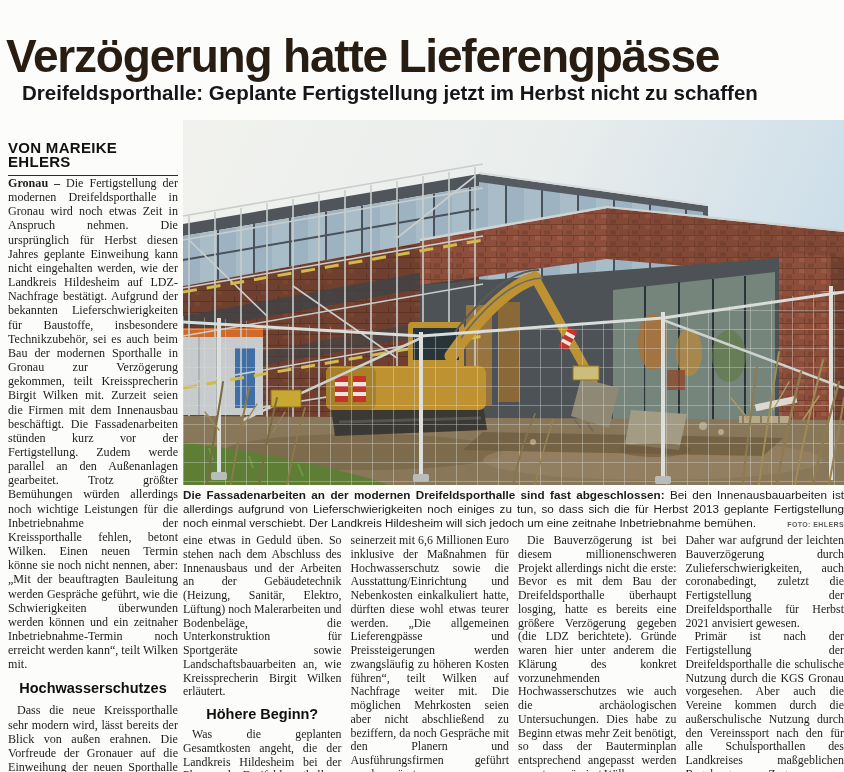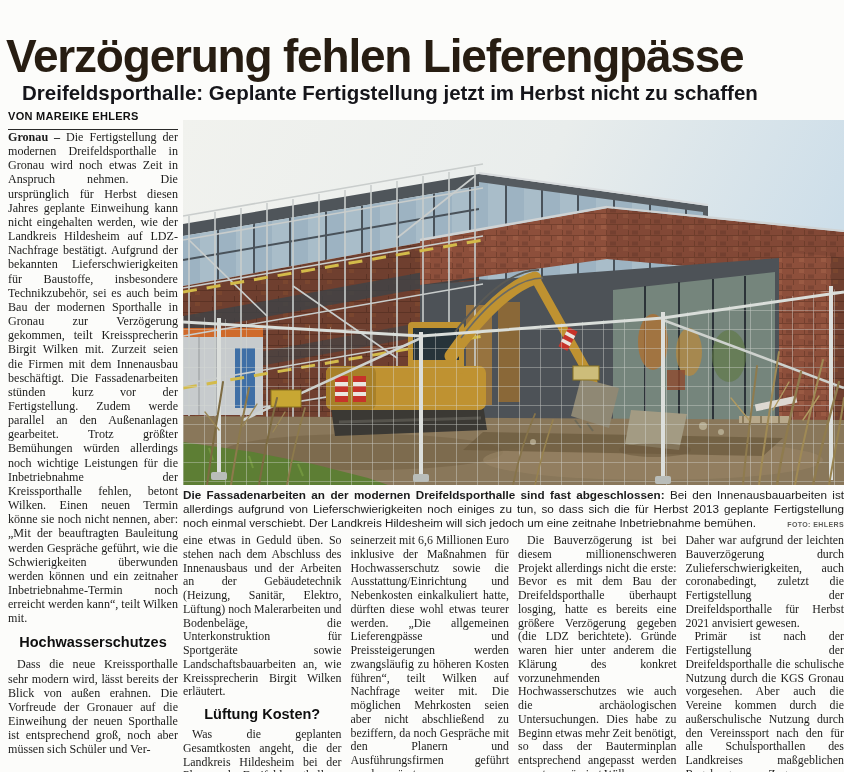--- a/index.html
+++ b/index.html
@@ -7,22 +7,22 @@
   .page{position:relative;width:844px;height:772px;background:#fcfcfa;overflow:hidden;margin:0 auto;}
 
   .headline{position:absolute;left:6px;top:-4px;width:836px;
     font-family:"Liberation Sans",sans-serif;font-weight:bold;font-size:46px;line-height:58px;
     letter-spacing:-1.2px;white-space:nowrap;}
   .subheadline{position:absolute;left:22px;top:63px;width:834px;
     font-family:"Liberation Sans",sans-serif;font-weight:bold;font-size:20.5px;line-height:26px;
     white-space:nowrap;}
 
   .first-col{position:absolute;left:8px;top:106px;width:170px;height:666px;overflow:hidden;}
-  .byline{font-family:"Liberation Sans",sans-serif;font-weight:bold;font-size:11px;line-height:14px;
-    color:#111;letter-spacing:.3px;border-bottom:1.6px solid #2a2a2a;padding:3px 0 6px;}
+  .byline{font-family:"Liberation Sans",sans-serif;font-weight:bold;font-size:15px;line-height:14px;
+    color:#111;letter-spacing:.3px;border-bottom:1.6px solid #2a2a2a;padding:3px 0 6px;margin-top:32px;}
   .first-col .blocks{}
 
   .body-para{margin:0;font-size:12.1px;line-height:14.15px;text-align:justify;color:#1c1c1b;
     hyphens:auto;-webkit-hyphens:auto;word-spacing:-0.2px;}
   .body-para .lead{font-weight:bold;}
   .body-para.indent{text-indent:9px;}
   .col-subhead{margin:9px 0 6px;font-family:"Liberation Sans",sans-serif;font-weight:bold;
     font-size:14.5px;line-height:17px;text-align:center;color:#0f0f0f;}
 
   .photo-wrap{position:absolute;left:183px;top:120px;width:661px;height:365px;overflow:hidden;background:#eef0ee;}
@@ -39,21 +39,21 @@
   .cols{position:absolute;left:183px;top:534px;width:661px;height:238px;display:flex;gap:9px;}
   .cols .col{flex:1;overflow:hidden;}
   .cols .body-para{font-size:11.9px;line-height:13.75px;}
   .cols .col-subhead{margin:7px 0 5px;}
 </style>
 </head>
 <body>
 
 <div class="page">
 
-  <h1 class="headline" style="color: rgb(39, 29, 18);">Verzögerung fehlen Lieferengpässe</h1>
+  <h1 class="headline" style="color: rgb(39, 29, 18);">Verzögerung hatte Lieferengpässe</h1>
   <h2 class="subheadline" style="color: rgb(21, 21, 26);">Dreifeldsporthalle: Geplante Fertigstellung jetzt im Herbst nicht zu schaffen</h2>
 
   <div class="first-col">
     <div class="byline">VON MAREIKE EHLERS</div>
     <div class="blocks" id="first-col-body">
         <p class="body-para"><span class="lead">Gronau –</span> Die Fertigstellung der modernen Dreifeldsporthalle in Gronau wird noch etwas Zeit in Anspruch nehmen. Die ursprünglich für Herbst diesen Jahres geplante Einweihung kann nicht eingehalten werden, wie der Landkreis Hildesheim auf LDZ-Nachfrage bestätigt. Aufgrund der bekannten Lieferschwierigkeiten für Baustoffe, insbesondere Technikzubehör, sei es auch beim Bau der modernen Sporthalle in Gronau zur Verzögerung gekommen, teilt Kreissprecherin Birgit Wilken mit. Zurzeit seien die Firmen mit dem Innenausbau beschäftigt. Die Fassadenarbeiten stünden kurz vor der Fertigstellung. Zudem werde parallel an den Außenanlagen gearbeitet. Trotz größter Bemühungen würden allerdings noch wichtige Leistungen für die Inbetriebnahme der Kreissporthalle fehlen, betont Wilken. Einen neuen Termin könne sie noch nicht nennen, aber: „Mit der beauftragten Bauleitung werden Gespräche geführt, wie die Schwierigkeiten überwunden werden können und ein zeitnaher Inbetriebnahme-Termin noch erreicht werden kann“, teilt Wilken mit.</p>
         <h3 class="col-subhead">Hochwasserschutzes</h3>
         <p class="body-para indent">Dass die neue Kreissporthalle sehr modern wird, lässt bereits der Blick von außen erahnen. Die Vorfreude der Gronauer auf die Einweihung der neuen Sporthalle ist entsprechend groß, noch aber müssen sich Schüler und Ver-</p>
       </div>
   </div>
@@ -250,21 +250,21 @@
   </div>
 
   <div class="caption">
     <b>Die Fassadenarbeiten an der modernen Dreifeldsporthalle sind fast abgeschlossen:</b><span> Bei den Innenausbauarbeiten ist allerdings aufgrund von Lieferschwierigkeiten noch einiges zu tun, so dass sich die für Herbst 2013 geplante Fertigstellung noch einmal verschiebt. Der Landkreis Hildesheim will sich jedoch um eine zeitnahe Inbetriebnahme bemühen.</span>
     <span class="credit">FOTO: EHLERS</span>
   </div>
 
   <div class="cols">
     <div class="col">
         <p class="body-para">eine etwas in Geduld üben. So stehen nach dem Abschluss des Innenausbaus und der Arbeiten an der Gebäudetechnik (Heizung, Sanitär, Elektro, Lüftung) noch Malerarbeiten und Bodenbeläge, die Unterkonstruktion für Sportgeräte sowie Landschaftsbauarbeiten an, wie Kreissprecherin Birgit Wilken erläutert.</p>
-        <h3 class="col-subhead">Lüftung Kosten?</h3>
+        <h3 class="col-subhead">Höhere Beginn?</h3>
         <p class="body-para indent">Was die geplanten Gesamtkosten angeht, die der Landkreis Hildesheim bei der Planung der Dreifeldsporthalle</p>
       </div>
     <div class="col">
         <p class="body-para">seinerzeit mit 6,6 Millionen Euro inklusive der Maßnahmen für Hochwasserschutz sowie die Ausstattung/Einrichtung und Nebenkosten einkalkuliert hatte, dürften diese wohl etwas teurer werden. „Die allgemeinen Lieferengpässe und Preissteigerungen werden zwangsläufig zu höheren Kosten führen“, teilt Wilken auf Nachfrage weiter mit. Die möglichen Mehrkosten seien aber nicht abschließend zu beziffern, da noch Gespräche mit den Planern und Ausführungsfirmen geführt werden müssten.</p>
       </div>
     <div class="col">
         <p class="body-para indent">Die Bauverzögerung ist bei diesem millionenschweren Projekt allerdings nicht die erste: Bevor es mit dem Bau der Dreifeldsporthalle überhaupt losging, hatte es bereits eine größere Verzögerung gegeben (die LDZ berichtete). Gründe waren hier unter anderem die Klärung des konkret vorzunehmenden Hochwasserschutzes wie auch die archäologischen Untersuchungen. Dies habe zu Beginn etwas mehr Zeit benötigt, so dass der Bauterminplan entsprechend angepasst werden musste, resümiert Wilken.</p>
       </div>
     <div class="col">
         <p class="body-para">Daher war aufgrund der leichten Bauverzögerung durch Zulieferschwierigkeiten, auch coronabedingt, zuletzt die Fertigstellung der Dreifeldsporthalle für Herbst 2021 anvisiert gewesen.</p>

